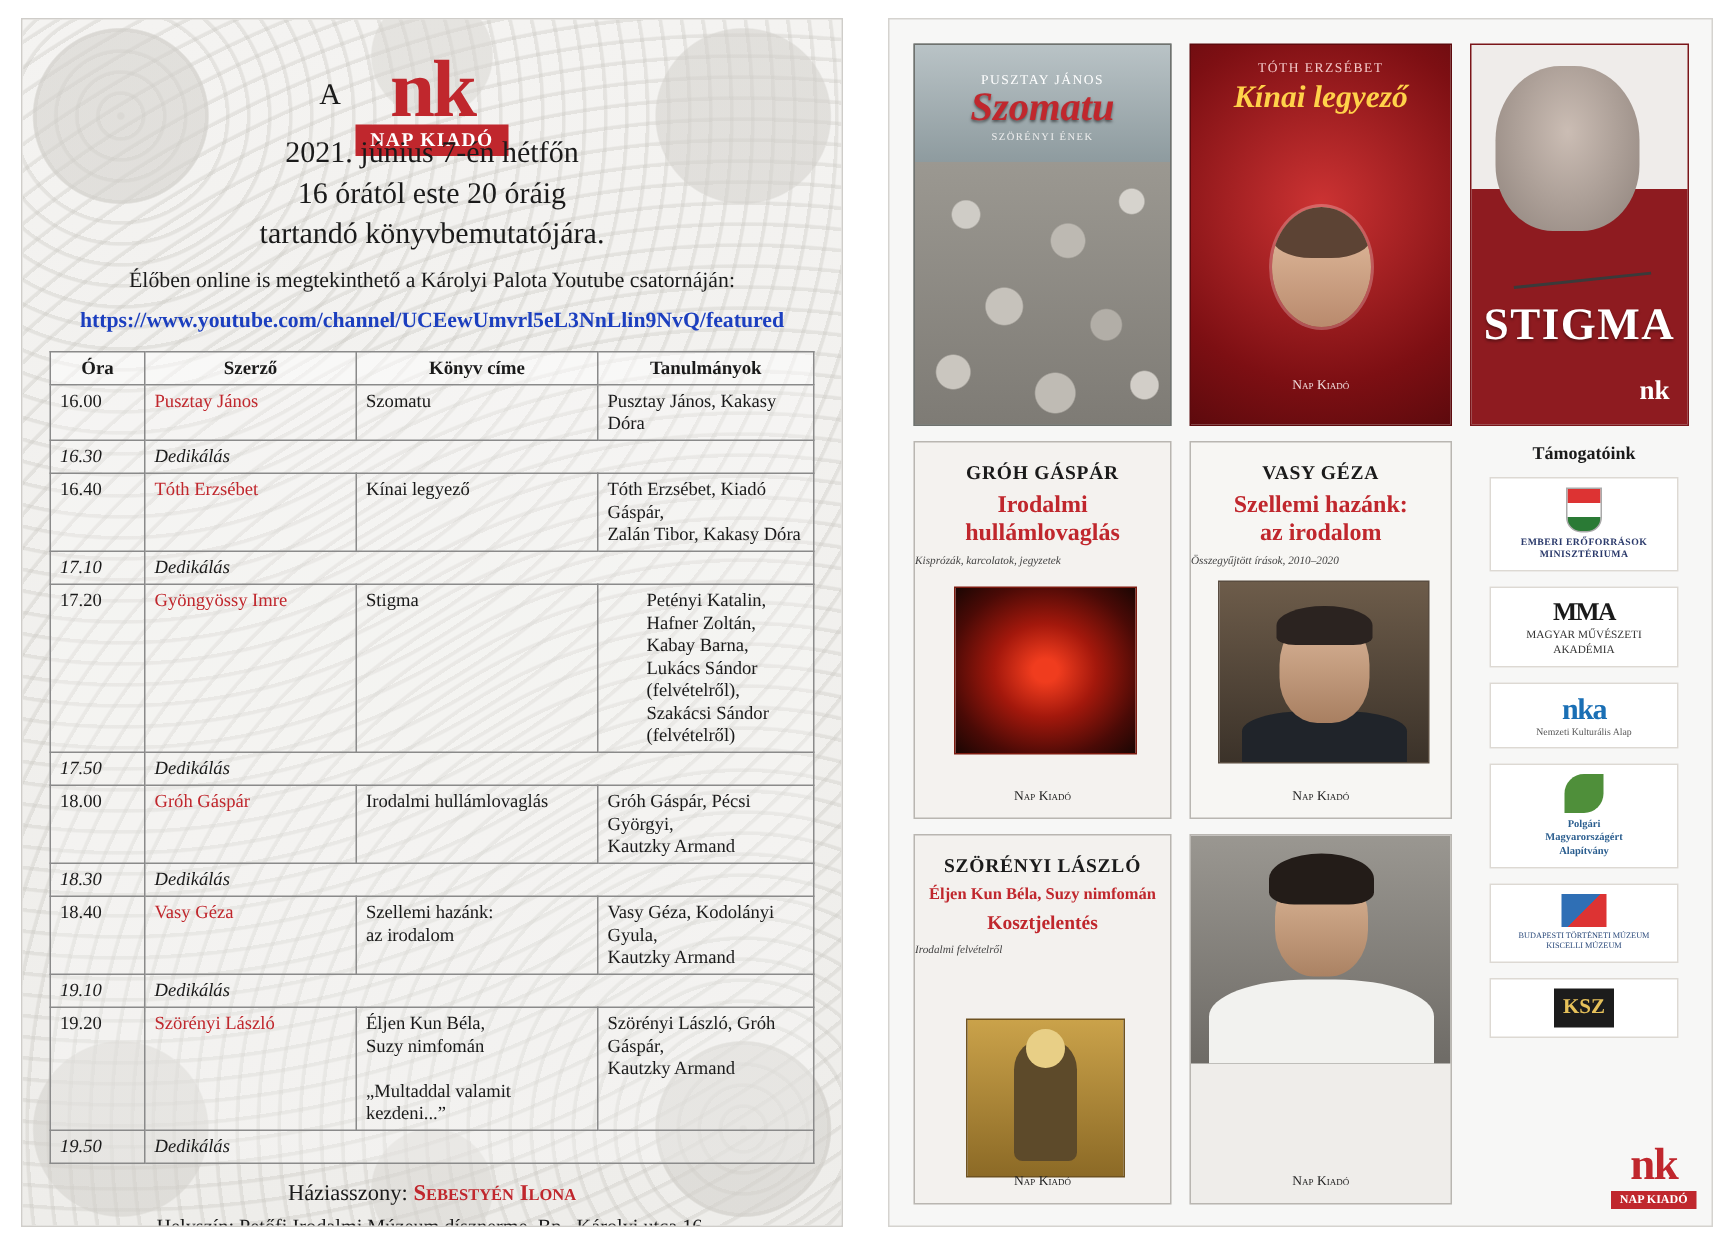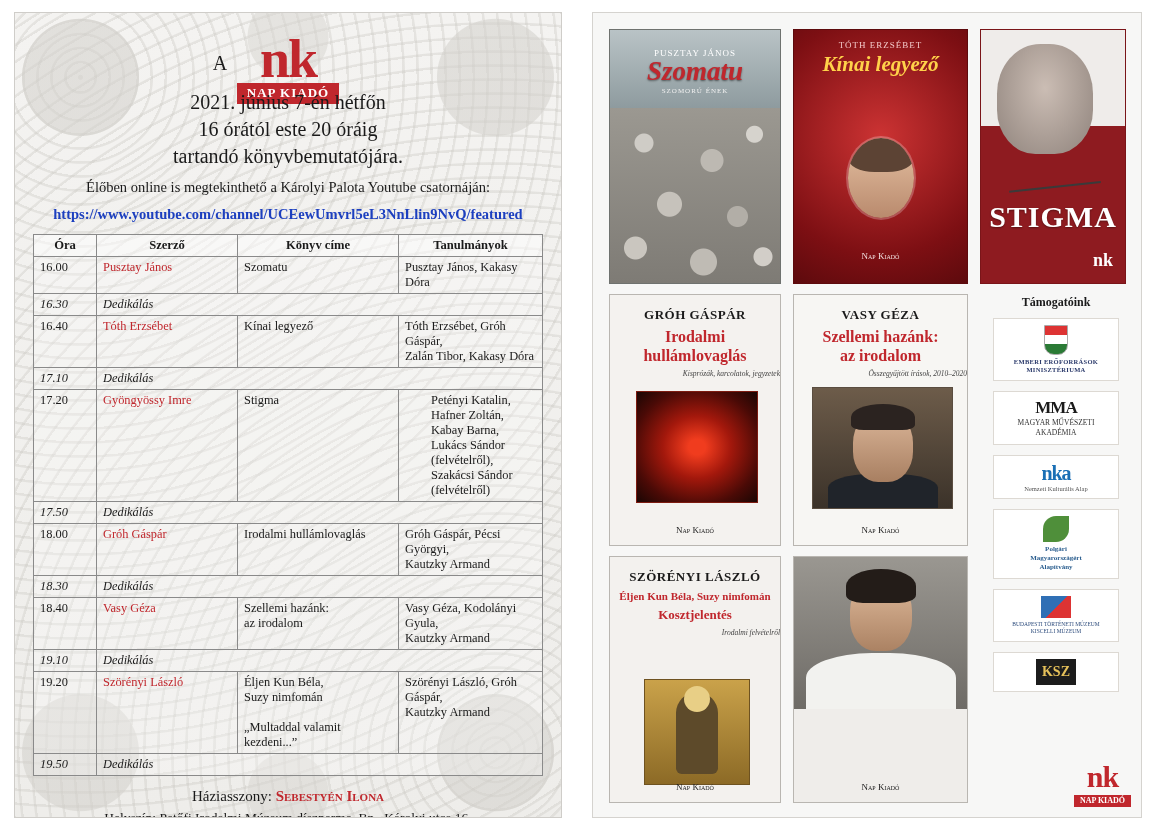--- a/index.html
+++ b/index.html
@@ -153,21 +153,21 @@
     border:1px solid #b9b6b1;}
   .c-szorenyi{left:16px;top:543px;width:172px;height:247px;background:#f3f1ee;
     border:1px solid #b9b6b1;}
   .c-multaddal{left:200px;top:543px;width:175px;height:247px;background:#efedea;
     border:1px solid #b9b6b1;}
 
   .bk-author{text-align:center;font-size:13px;color:#1a1a1a;font-variant:small-caps;
     font-weight:700;margin-top:12px;letter-spacing:.5px;}
   .bk-title{text-align:center;font-size:16px;color:#c0272d;font-weight:700;
     line-height:19px;margin-top:4px;}
-  .bk-sub{text-align:right;font-size:7.5px;color:#444;font-style:italic;margin-top:4px;}
+  .bk-sub{text-align:left;font-size:7.5px;color:#444;font-style:italic;margin-top:4px;}
   .bk-pub{position:absolute;left:0;right:0;bottom:10px;text-align:center;
     font-size:9px;color:#222;font-variant:small-caps;}
 
   .groh-art{position:absolute;left:26px;top:96px;width:120px;height:110px;
     background:radial-gradient(ellipse at 50% 50%, #f03c1e 0 10%, #a3180c 40%, #4a0a06 75%, #1a0603 100%);
     border:1px solid #7d1b10;}
 
   .vasy-photo{position:absolute;left:18px;top:92px;width:139px;height:120px;
     background:linear-gradient(#6d5c4a,#3b3229);overflow:hidden;border:1px solid #5a4d40;}
   .vasy-head{position:absolute;left:50%;top:22px;transform:translateX(-50%);
@@ -267,21 +267,21 @@
               <td class="part" style="white-space: pre-line;">Pusztay János, Kakasy Dóra</td>
             </tr>
             <tr class="ded">
               <td class="time">16.30</td>
               <td colspan="3" class="ded-label">Dedikálás</td>
             </tr>
             <tr>
               <td class="time" style="white-space: pre-line;">16.40</td>
               <td class="author" style="white-space: pre-line;">Tóth Erzsébet</td>
               <td class="title" style="white-space: pre-line;">Kínai legyező</td>
-              <td class="part" style="white-space: pre-line;">Tóth Erzsébet, Gróh Gáspár,
+              <td class="part" style="white-space: pre-line;">Tóth Erzsébet, Kiadó Gáspár,
 Zalán Tibor, Kakasy Dóra</td>
             </tr>
             <tr class="ded">
               <td class="time">17.10</td>
               <td colspan="3" class="ded-label">Dedikálás</td>
             </tr>
             <tr>
               <td class="time" style="white-space: pre-line; margin-top: 36px;">17.20</td>
               <td class="author" style="white-space: pre-line; margin-top: 37px;">Gyöngyössy Imre</td>
               <td class="title" style="white-space: pre-line;">Stigma</td>
@@ -346,21 +346,21 @@
 
   <div class="right-panel">
     <div class="covers">
 
       <div class="cover c-szomatu">
         <div class="szom-sky"></div>
         <div class="szom-stones"></div>
         <div class="szom-txt">
           <div class="szom-author">PUSZTAY JÁNOS</div>
           <div class="szom-title">Szomatu</div>
-          <div class="szom-sub">SZOMORÚ ÉNEK</div>
+          <div class="szom-sub">SZÖRÉNYI ÉNEK</div>
         </div>
       </div>
 
       <div class="cover c-kinai">
         <div class="kinai-top">
           <div class="kinai-author">TÓTH ERZSÉBET</div>
           <div class="kinai-title">Kínai legyező</div>
         </div>
         <div class="kinai-photo">
           <div class="kinai-hair"></div>

